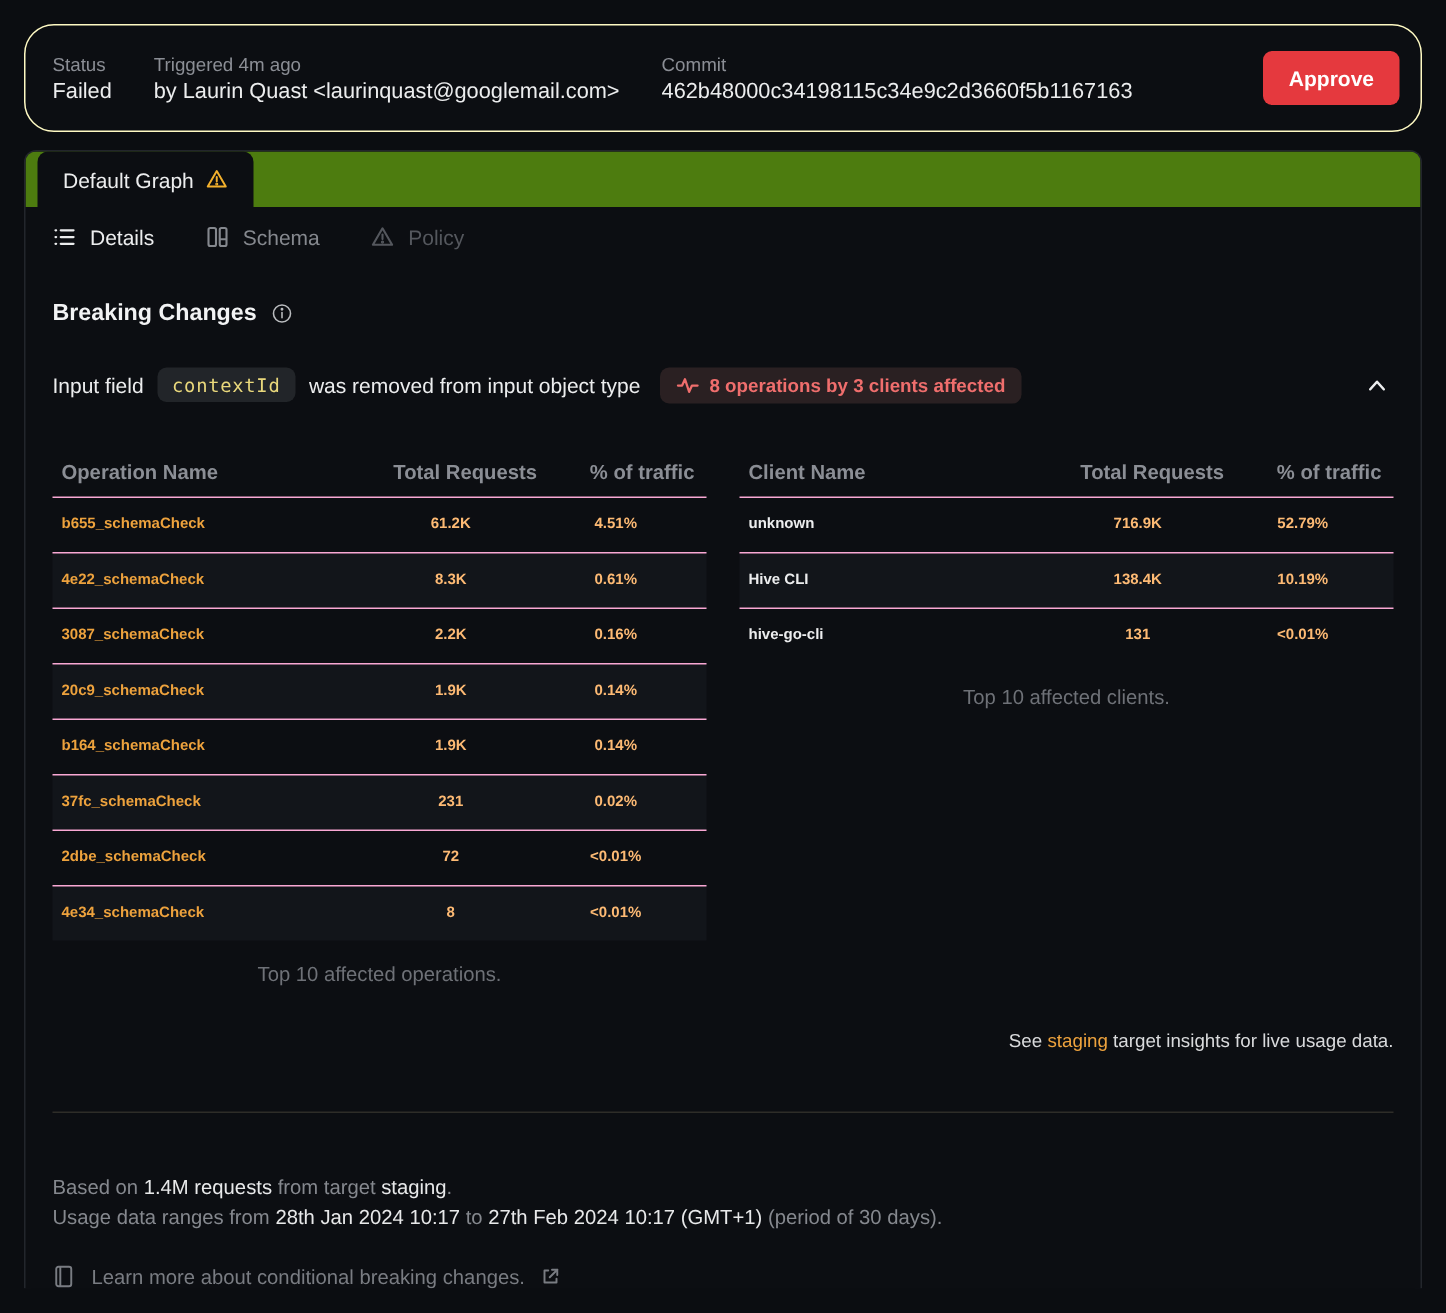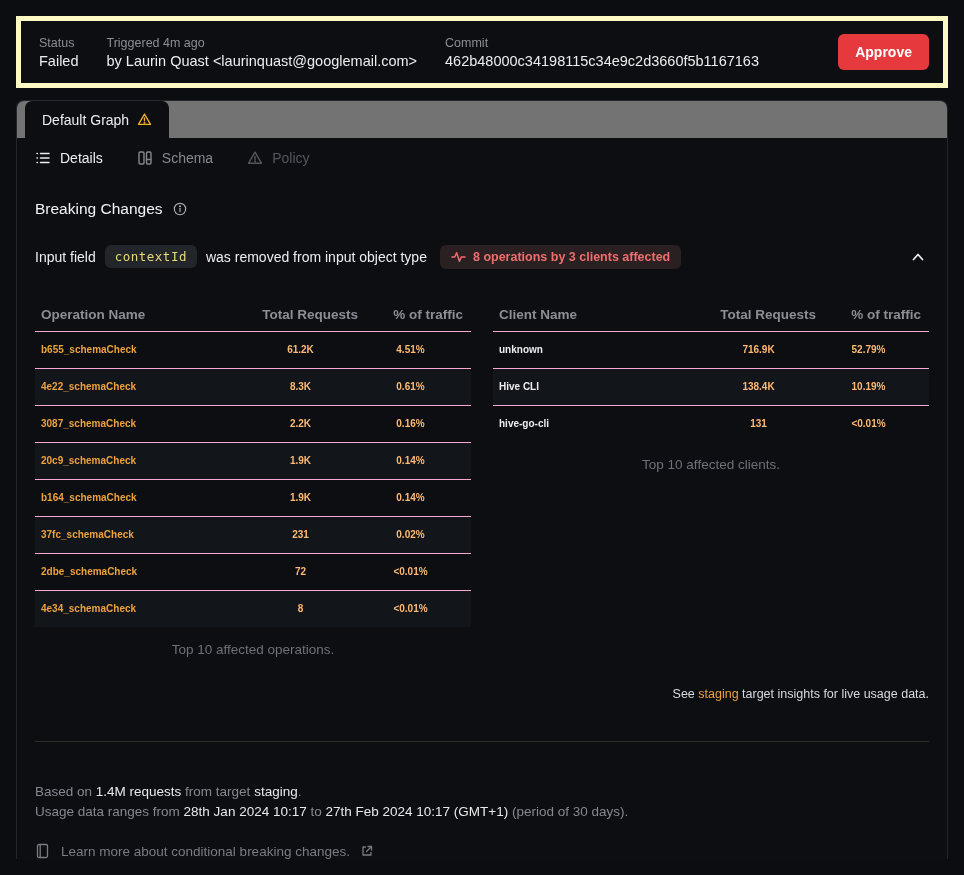--- a/index.html
+++ b/index.html
@@ -8,21 +8,21 @@
     background:#0b0d11;
     font-family:"Liberation Sans", sans-serif;
     color:#ecedee;
     font-size:14px;
     overflow:hidden;
   }
   .page { padding:16px; height:100%; display:flex; flex-direction:column; }
 
   
   .header-card {
-    border:5px solid #fef9c3; border-radius:0;
+    border:1px solid #fef9c3; border-radius:20px;
     background:#0c0e12;
     height:72px; display:flex; align-items:center;
     padding:0 14px 0 18px; gap:28px;
   }
   .hcol { display:flex; flex-direction:column; gap:3px; }
   .hlabel { color:#8b8e95; font-size:12.5px; }
   .hvalue { color:#ecedee; font-size:14.5px; }
   .spacer { flex:1; }
   .approve-btn {
     background:#e5393e; color:#ffffff; border:none; border-radius:6px;
@@ -31,35 +31,35 @@
   }
 
   
   .main-card {
     margin-top:12px; flex:1;
     border:1px solid #23262c; border-bottom:none;
     border-radius:8px 8px 0 0;
     background:#0c0e12; overflow:hidden;
     display:flex; flex-direction:column;
   }
-  .tab-strip { background:#737373; height:40px; display:flex; align-items:stretch; }
+  .tab-strip { background:#4d7c0f; height:40px; display:flex; align-items:stretch; }
   .graph-tab {
     background:#0c0e12; display:flex; align-items:center; gap:8px;
     padding:0 17px; margin-left:8px; font-size:14px; color:#ecedee;
     border-radius:7px 7px 0 0; cursor:pointer;
   }
   .subnav { display:flex; align-items:center; gap:34px; height:42px; padding:0 18px; }
   .subnav-item { display:flex; align-items:center; gap:9px; font-size:14px; cursor:pointer; }
   .subnav-item.active { color:#ecedee; }
   .subnav-item.idle { color:#85888e;justify-content:center; }
   .subnav-item.dim { color:#54575d; }
 
   .content { padding:8px 18px 0 18px; flex:1; display:flex; flex-direction:column; }
   .section-title-row { display:flex; align-items:center; gap:10px; margin-top:14px; }
-  .section-title { font-size:15.5px; font-weight:normal; color:#f2f3f4; }
+  .section-title { font-size:15.5px; font-weight:bold; color:#f2f3f4; }
 
   .change-row { display:flex; align-items:center; gap:9px; margin-top:27px; }
   .chip {
     font-family:"DejaVu Sans Mono", monospace;
     font-size:12.5px; color:#e9d87c; background:#222529;
     border-radius:6px; padding:4px 10px; letter-spacing:0.5px;
   }
   .affected-badge {
     display:flex; align-items:center; gap:7px;
     background:#2a2022; color:#ef6e6d; font-weight:bold; font-size:12.5px;

